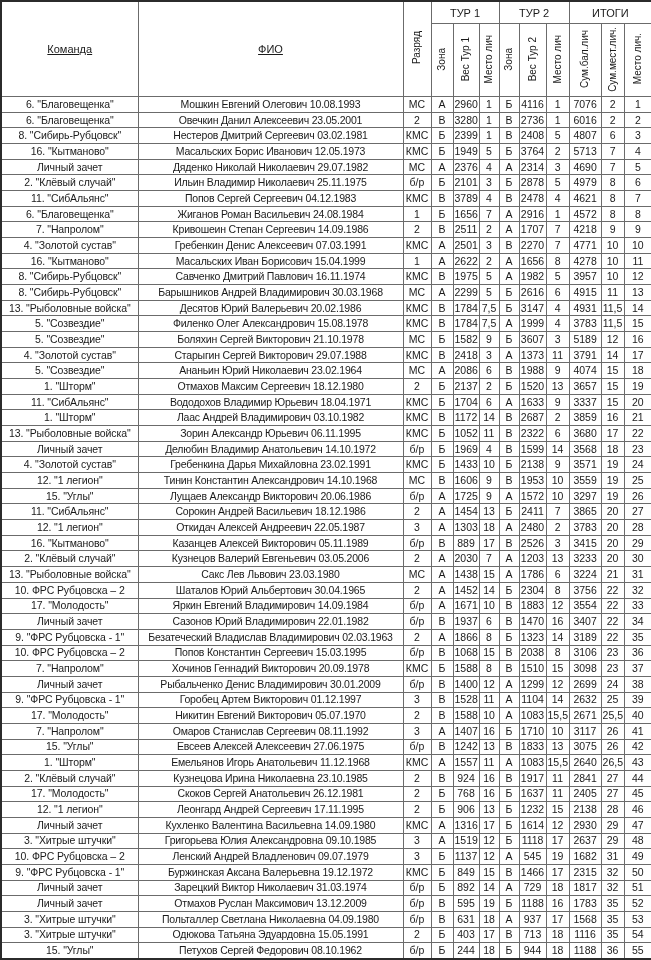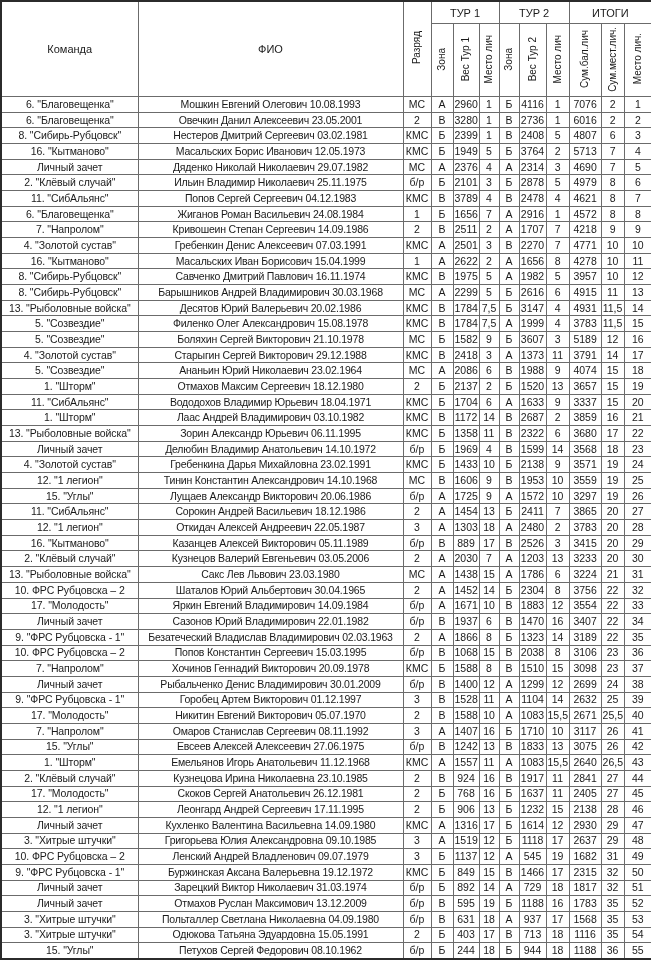--- a/index.html
+++ b/index.html
@@ -34,21 +34,21 @@
     white-space: nowrap;
     background: #ffffff;
   }
   table.results {
     border: 2px solid #2b2b2b;
   }
   
   .sep-left { border-left: 2px solid #555555; }
   thead tr.group-row th { height: 21px; font-size: 11px; text-align: center; }
   thead tr.label-row th { height: 72px; }
-  thead th.big-label { font-size: 11px; }
+  thead th.big-label { font-size: 11px; text-decoration: underline; }
   .vtext {
     writing-mode: vertical-rl;
     transform: rotate(180deg);
     display: inline-block;
     white-space: nowrap;
     font-size: 10px;
     line-height: 1;
     max-height: 70px;
   }
   th.rank-col .vtext { max-height: 90px; }
@@ -318,21 +318,21 @@
           <td class="col-place1">9</td>
           <td class="col-zone2 sep-left">Б</td>
           <td class="col-weight2">3607</td>
           <td class="col-place2">3</td>
           <td class="col-sum_score sep-left">5189</td>
           <td class="col-sum_places">12</td>
           <td class="col-place">16</td>
         </tr>
         <tr>
           <td class="col-team">4. "Золотой сустав"</td>
-          <td class="col-name">Старыгин Сергей Викторович 29.12.1988</td>
+          <td class="col-name">Старыгин Сергей Викторович 29.07.1988</td>
           <td class="col-rank sep-left">КМС</td>
           <td class="col-zone1 sep-left">В</td>
           <td class="col-weight1">2418</td>
           <td class="col-place1">3</td>
           <td class="col-zone2 sep-left">А</td>
           <td class="col-weight2">1373</td>
           <td class="col-place2">11</td>
           <td class="col-sum_score sep-left">3791</td>
           <td class="col-sum_places">14</td>
           <td class="col-place">17</td>
@@ -391,21 +391,21 @@
           <td class="col-place2">2</td>
           <td class="col-sum_score sep-left">3859</td>
           <td class="col-sum_places">16</td>
           <td class="col-place">21</td>
         </tr>
         <tr>
           <td class="col-team">13. "Рыболовные войска"</td>
           <td class="col-name">Зорин Александр Юрьевич 06.11.1995</td>
           <td class="col-rank sep-left">КМС</td>
           <td class="col-zone1 sep-left">Б</td>
-          <td class="col-weight1">1358</td>
+          <td class="col-weight1">1052</td>
           <td class="col-place1">11</td>
           <td class="col-zone2 sep-left">В</td>
           <td class="col-weight2">2322</td>
           <td class="col-place2">6</td>
           <td class="col-sum_score sep-left">3680</td>
           <td class="col-sum_places">17</td>
           <td class="col-place">22</td>
         </tr>
         <tr>
           <td class="col-team">Личный зачет</td>

